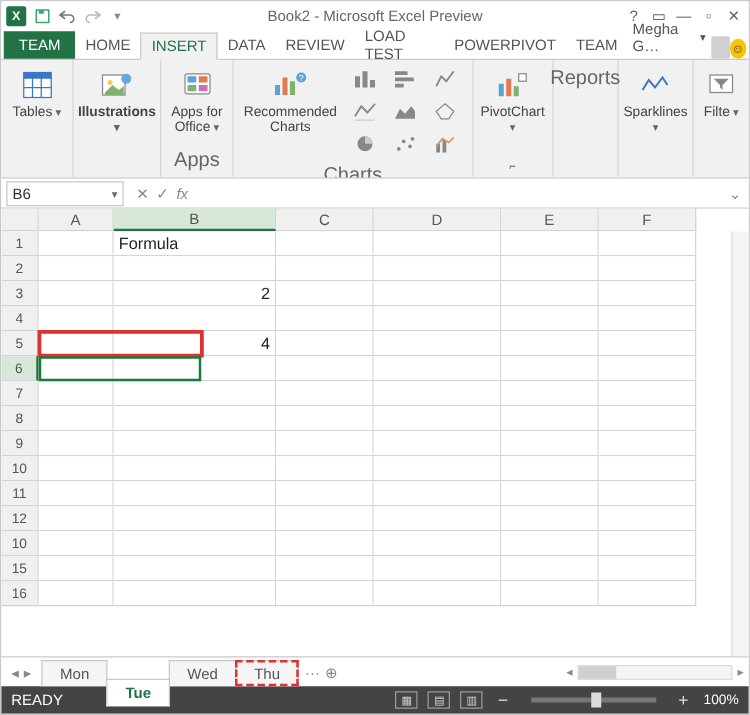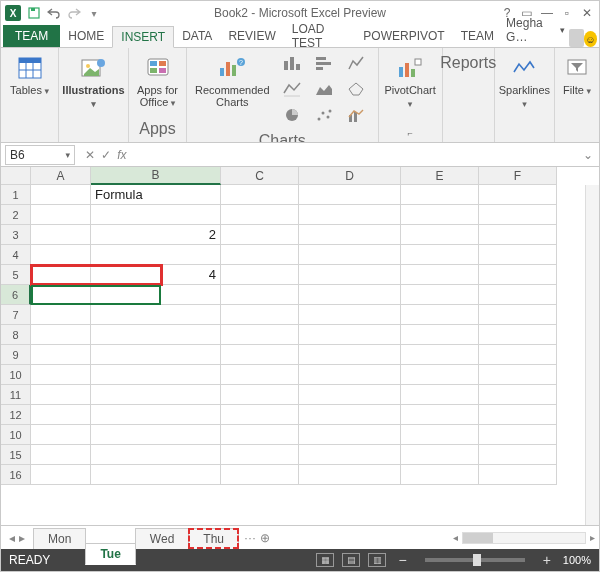--- a/index.html
+++ b/index.html
@@ -106,21 +106,21 @@
 
   
   .fx-bar {
     height: 24px;
     border-bottom: 1px solid #c9c9c9;
     display:flex;
     align-items:center;
     gap:4px;
     background:#fff;
   }
-  .name-box { width:70px; height:20px; border:1px solid #c9c9c9; margin-left:4px; display:flex; align-items:center; padding:0 4px; font-size:12px; color:#333;}
+  .name-box { width:94px; height:20px; border:1px solid #c9c9c9; margin-left:4px; display:flex; align-items:center; padding:0 4px; font-size:12px; color:#333;}
   .name-box .caret { margin-left:auto; color:#666; font-size:9px;}
   .fx-btns { display:flex; gap:6px; padding:0 6px; color:#888;}
   .fx-btns span { font-size:12px;}
   .fx-label { font-style:italic; color:#888; font-size:12px;}
   .fx-input { flex:1; height:20px; border:none; outline:none; padding:0 4px;}
   .fx-expand { padding:0 6px; color:#888;}
 
   
   .grid-wrap {
     position:relative;

